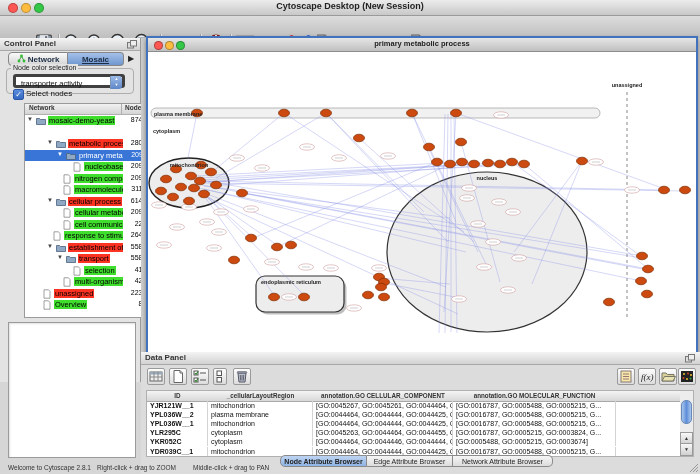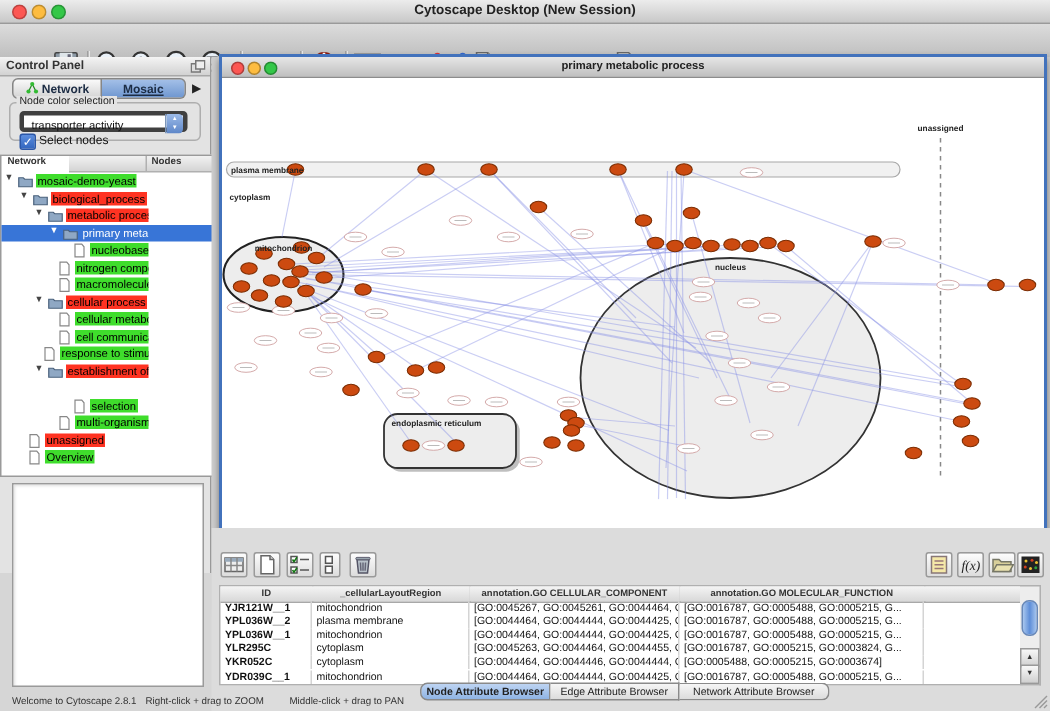--- a/index.html
+++ b/index.html
@@ -202,43 +202,35 @@
 
     <div class="abs groupbox" style="left:6px;top:30px;width:126px;height:24px;"></div>
     <div class="abs grouplabel" style="left:11px;top:26px;">Node color selection</div>
     <div class="abs combo" style="left:13px;top:36px;width:112px;height:14px;">
       <span>transporter activity</span>
       <div class="abs combo-step" style="right:0;top:-1px;">▲<br>▼</div>
     </div>
     <div class="abs chk" style="left:13px;top:51px;">✓</div>
     <div class="abs" style="left:26px;top:51px;font-size:8px;color:#111;">Select nodes</div>
 
-    <div class="abs treebox" style="left:0;top:65px;width:128px;height:213px;padding-left:45px;">
+    <div class="abs treebox" style="left:24px;top:65px;width:128px;height:213px;">
       <div class="treehead">
         <span style="position:absolute;left:4px;">Network</span>
         <span style="position:absolute;left:100px;">Nodes</span>
         <div class="abs" style="left:96px;top:0;width:1px;height:10px;background:#b0b0b0;"></div>
       </div>
       <div class="abs" id="tree-rows" style="left:0;top:11px;width:100%;height:200px;">
           <div class="tree-row" style="top: 0px;">
             <span style="position: absolute; left: 2px; top: 1px; font-size: 6px; color: rgb(68, 68, 68);">▼</span>
             <svg width="10" height="10" viewBox="0 0 10 10" style="position: absolute; left: 11px; top: 1px;">
               <path d="M0.5,8.5 L0.5,2.5 L3.5,2.5 L4.5,3.5 L9.5,3.5 L9.5,8.5 Z" fill="#8fa8c4" stroke="#4a617c" stroke-width="0.8"></path>
             </svg>
             <span class="lbl" style="position: absolute; left: 23px; top: 1px; max-width: 73px; overflow: hidden; white-space: nowrap; display: inline-block; background: rgb(63, 221, 44);">mosaic-demo-yeast</span>
             <span class="tree-count" style="top: 1px;">874(0)</span>
           </div>
-          <div class="tree-row" style="top: 11.5px;">
-            <span style="position: absolute; left: 12px; top: 1px; font-size: 6px; color: rgb(68, 68, 68);">▼</span>
-            <svg width="10" height="10" viewBox="0 0 10 10" style="position: absolute; left: 21px; top: 1px;">
-              <path d="M0.5,8.5 L0.5,2.5 L3.5,2.5 L4.5,3.5 L9.5,3.5 L9.5,8.5 Z" fill="#8fa8c4" stroke="#4a617c" stroke-width="0.8"></path>
-            </svg>
-            <span class="lbl" style="position: absolute; left: 33px; top: 1px; max-width: 63px; overflow: hidden; white-space: nowrap; display: inline-block; background: rgb(255, 51, 34);">biological_process</span>
-            <span class="tree-count" style="top: 1px;">651(0)</span>
-          </div>
           <div class="tree-row" style="top: 23px;">
             <span style="position: absolute; left: 22px; top: 1px; font-size: 6px; color: rgb(68, 68, 68);">▼</span>
             <svg width="10" height="10" viewBox="0 0 10 10" style="position: absolute; left: 31px; top: 1px;">
               <path d="M0.5,8.5 L0.5,2.5 L3.5,2.5 L4.5,3.5 L9.5,3.5 L9.5,8.5 Z" fill="#8fa8c4" stroke="#4a617c" stroke-width="0.8"></path>
             </svg>
             <span class="lbl" style="position: absolute; left: 43px; top: 1px; max-width: 53px; overflow: hidden; white-space: nowrap; display: inline-block; background: rgb(255, 51, 34);">metabolic process</span>
             <span class="tree-count" style="top: 1px;">280(0)</span>
           </div>
           <div class="tree-row" style="top: 34.5px; background: rgb(56, 117, 215);">
             <span style="position: absolute; left: 32px; top: 1px; font-size: 6px; color: rgb(255, 255, 255);">▼</span>
@@ -297,20 +289,28 @@
             </svg>
             <span class="lbl" style="position: absolute; left: 39px; top: 1px; max-width: 57px; overflow: hidden; white-space: nowrap; display: inline-block; background: rgb(63, 221, 44);">response to stimulu</span>
             <span class="tree-count" style="top: 1px;">264(0)</span>
           </div>
           <div class="tree-row" style="top: 126.5px;">
             <span style="position: absolute; left: 22px; top: 1px; font-size: 6px; color: rgb(68, 68, 68);">▼</span>
             <svg width="10" height="10" viewBox="0 0 10 10" style="position: absolute; left: 31px; top: 1px;">
               <path d="M0.5,8.5 L0.5,2.5 L3.5,2.5 L4.5,3.5 L9.5,3.5 L9.5,8.5 Z" fill="#8fa8c4" stroke="#4a617c" stroke-width="0.8"></path>
             </svg>
             <span class="lbl" style="position: absolute; left: 43px; top: 1px; max-width: 53px; overflow: hidden; white-space: nowrap; display: inline-block; background: rgb(255, 51, 34);">establishment of lo</span>
+            <span class="tree-count" style="top: 1px;">558(0)</span>
+          </div>
+          <div class="tree-row" style="top: 138px;">
+            <span style="position: absolute; left: 32px; top: 1px; font-size: 6px; color: rgb(68, 68, 68);">▼</span>
+            <svg width="10" height="10" viewBox="0 0 10 10" style="position: absolute; left: 41px; top: 1px;">
+              <path d="M0.5,8.5 L0.5,2.5 L3.5,2.5 L4.5,3.5 L9.5,3.5 L9.5,8.5 Z" fill="#8fa8c4" stroke="#4a617c" stroke-width="0.8"></path>
+            </svg>
+            <span class="lbl" style="position: absolute; left: 53px; top: 1px; max-width: 43px; overflow: hidden; white-space: nowrap; display: inline-block; background: rgb(255, 51, 34);">transport</span>
             <span class="tree-count" style="top: 1px;">558(0)</span>
           </div>
           <div class="tree-row" style="top: 149.5px;">
             <svg width="10" height="10" viewBox="0 0 10 10" style="position: absolute; left: 47px; top: 1px;">
               <path d="M2,0.8 L6.5,0.8 L8,2.5 L8,9.2 L2,9.2 Z" fill="#fff" stroke="#888" stroke-width="0.8"></path>
             </svg>
             <span class="lbl" style="position: absolute; left: 59px; top: 1px; max-width: 37px; overflow: hidden; white-space: nowrap; display: inline-block; background: rgb(63, 221, 44);">selection</span>
             <span class="tree-count" style="top: 1px;">41(0)</span>
           </div>
           <div class="tree-row" style="top: 161px;">
@@ -554,20 +554,27 @@
           <text x="479" y="35" font-size="5.5" font-weight="bold" fill="#222" font-family="Liberation Sans, sans-serif" text-anchor="middle">unassigned</text>
         </svg></div>
     <svg class="abs" style="right:1px;bottom:1px;" width="11" height="11" viewBox="0 0 11 11">
       <line x1="2" y1="10" x2="10" y2="2" stroke="#999"></line>
         <line x1="5" y1="10" x2="10" y2="5" stroke="#999"></line>
         <line x1="8" y1="10" x2="10" y2="8" stroke="#999"></line>
       </svg>
   </div>
 
   <div class="abs dpanel">
+    <div class="phead">
+      <span>Data Panel</span>
+      <svg class="abs" style="right:5px;top:2px;" width="10" height="9" viewBox="0 0 10 9">
+          <rect x="0.5" y="2.5" width="6" height="5.5" fill="#ddd" stroke="#777"></rect>
+          <rect x="3.5" y="0.5" width="6" height="5.5" fill="#eee" stroke="#777"></rect>
+        </svg>
+    </div>
     <div class="abs" style="left:0;top:13px;width:559px;height:24px;">
       <div class="dp-btn" style="left:6px;top:3px;">
         <svg width="16" height="15" viewBox="0 0 16 15">
             <rect x="2" y="3" width="12" height="9" fill="#eee" stroke="#666"></rect>
             <rect x="2" y="3" width="12" height="2.5" fill="#9ab"></rect>
             <line x1="6" y1="3" x2="6" y2="12" stroke="#888"></line>
             <line x1="10" y1="3" x2="10" y2="12" stroke="#888"></line>
             <line x1="2" y1="8" x2="14" y2="8" stroke="#888"></line>
           </svg></div>
       <div class="dp-btn" style="left:28px;top:3px;">

